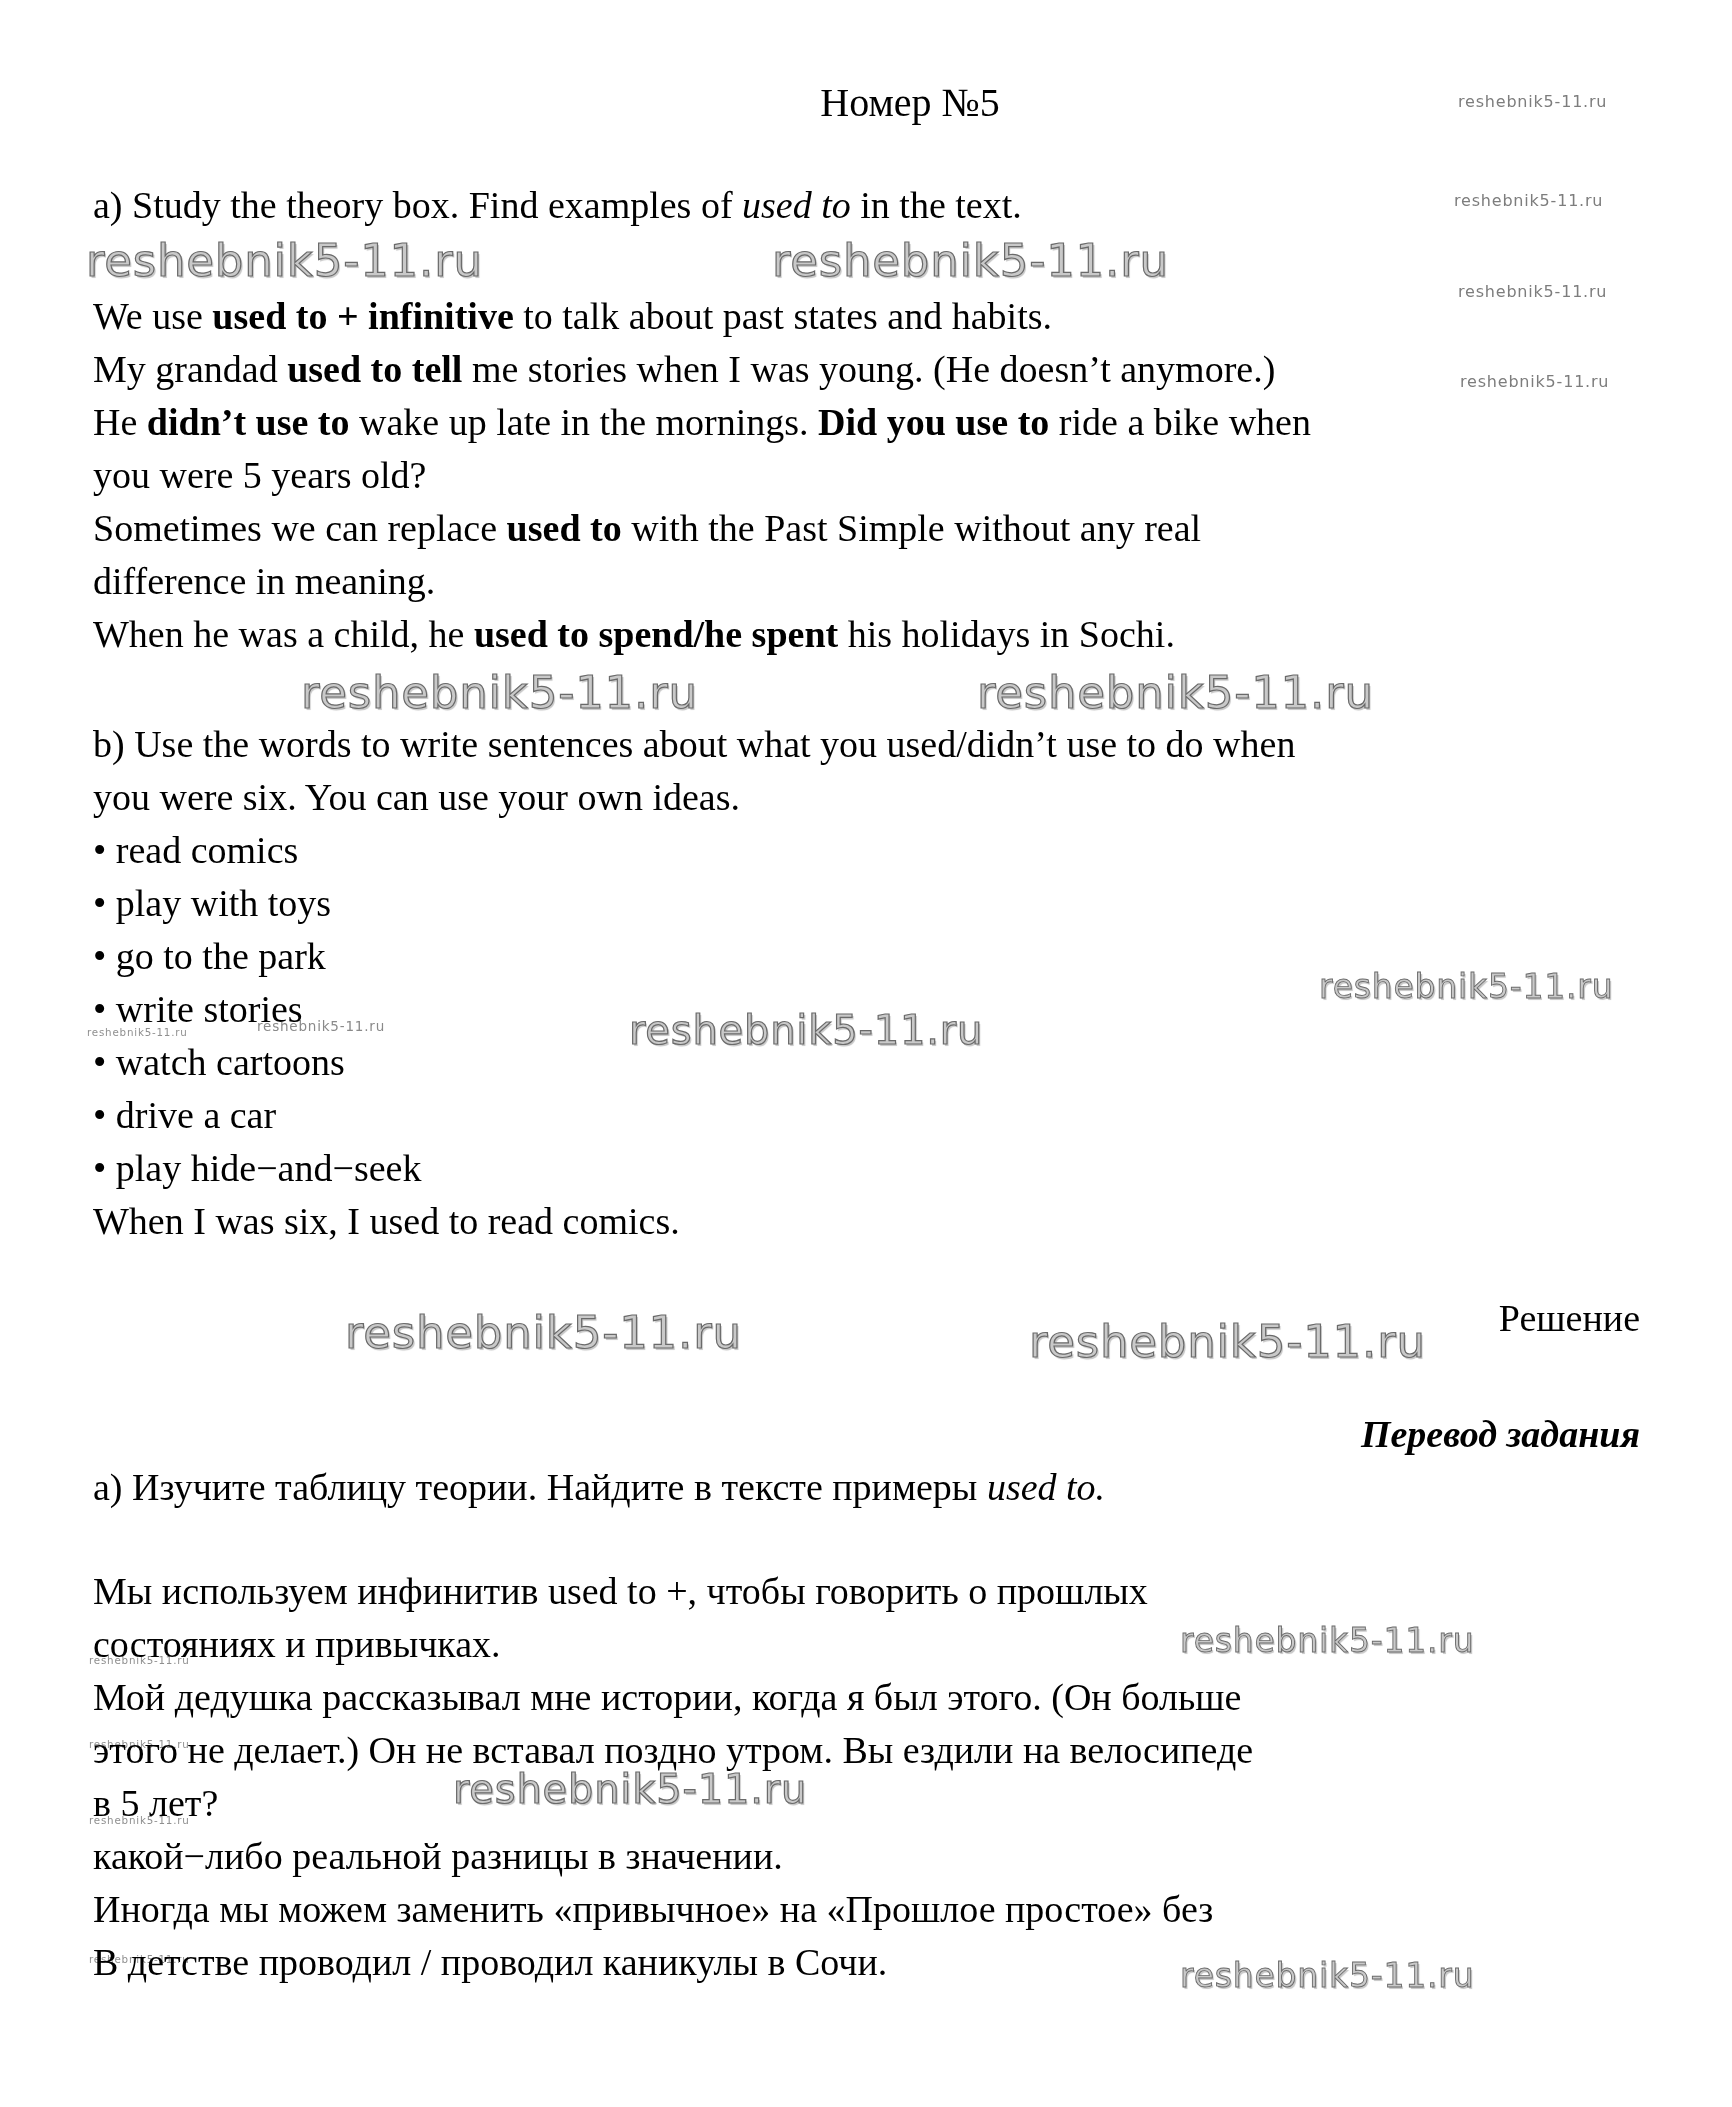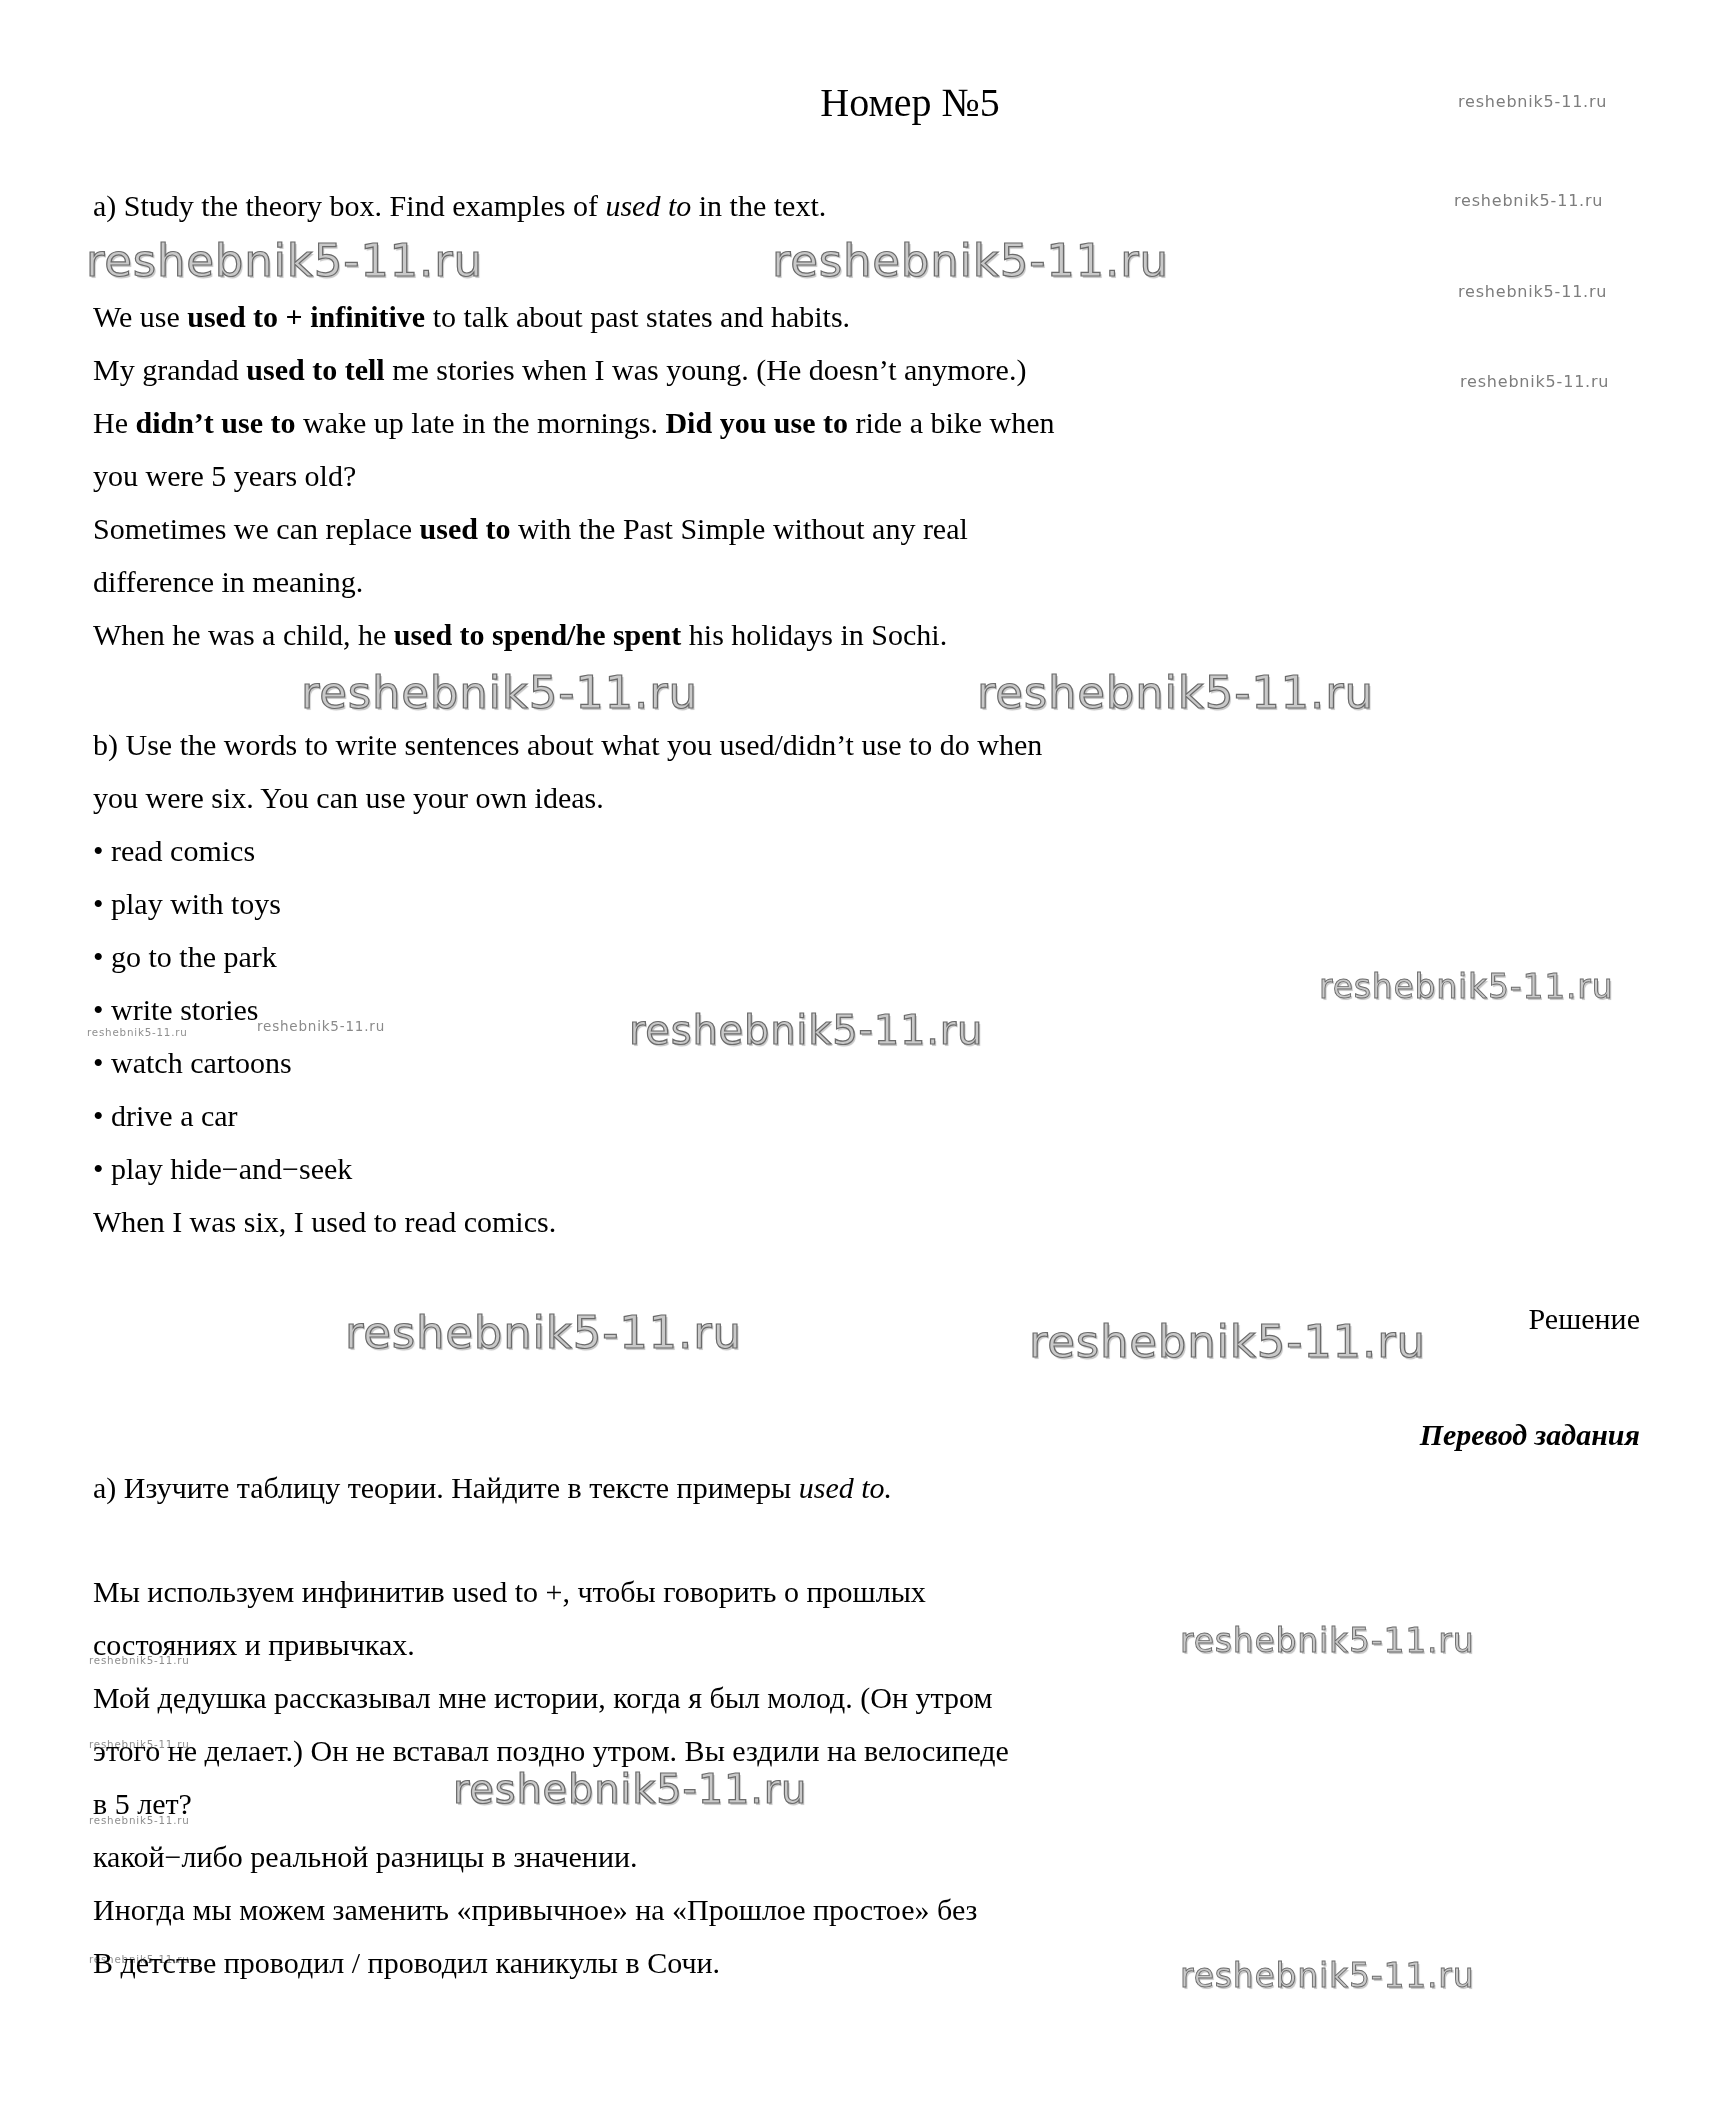--- a/index.html
+++ b/index.html
@@ -13,21 +13,21 @@
     overflow:hidden;
   }
   .title {
     position:absolute; top:76px; left:0; width:100%;
     text-align:center;
     font-size:40px; line-height:53px;margin-left:44px;
   }
   .content {
     position:absolute; left:93px; top:129px; width:1547px;
   }
-  .line { font-size:30px; line-height:53px; white-space:nowrap; }
+  .line { font-size:38px; line-height:53px; white-space:nowrap; }
   .line .b { font-weight:bold; }
   .line .i { font-style:italic; }
   .center { text-align:right; white-space:normal; }
   .wm-layer { position:absolute; left:0; top:0; width:100%; height:100%; pointer-events:none; }
   .wm {
     position:absolute;
     font-family:"DejaVu Sans","Liberation Sans",sans-serif;
     font-weight:400; white-space:nowrap;
     letter-spacing:0.8px;
   }
@@ -90,21 +90,21 @@
       <div class="line"><span>• write stories</span></div>
       <div class="line"><span>• watch cartoons</span></div>
       <div class="line"><span>• drive a car</span></div>
       <div class="line"><span>• play hide−and−seek</span></div>
       <div class="line"><span>When I was six, I used to read comics.</span></div>
       <div class="line center" style="margin-top: 44px;"><span>Решение</span></div>
       <div class="line" style="margin-top: 63px; text-align: right;"><span class="b i">Перевод задания</span></div>
       <div class="line"><span>а) Изучите таблицу теории. Найдите в тексте примеры </span><span class="i">used to.</span></div>
       <div class="line" style="margin-top: 51px;"><span>Мы используем инфинитив used to +, чтобы говорить о прошлых</span></div>
       <div class="line"><span>состояниях и привычках.</span></div>
-      <div class="line"><span>Мой дедушка рассказывал мне истории, когда я был молод. (Он утром</span></div>
+      <div class="line"><span>Мой дедушка рассказывал мне истории, когда я был этого. (Он больше</span></div>
       <div class="line"><span>этого не делает.) Он не вставал поздно утром. Вы ездили на велосипеде</span></div>
       <div class="line"><span>в 5 лет?</span></div>
       <div class="line"><span>какой−либо реальной разницы в значении.</span></div>
       <div class="line"><span>Иногда мы можем заменить «привычное» на «Прошлое простое» без</span></div>
       <div class="line"><span>В детстве проводил / проводил каникулы в Сочи.</span></div>
     </div>
 </div>
 
 
 </body></html>

